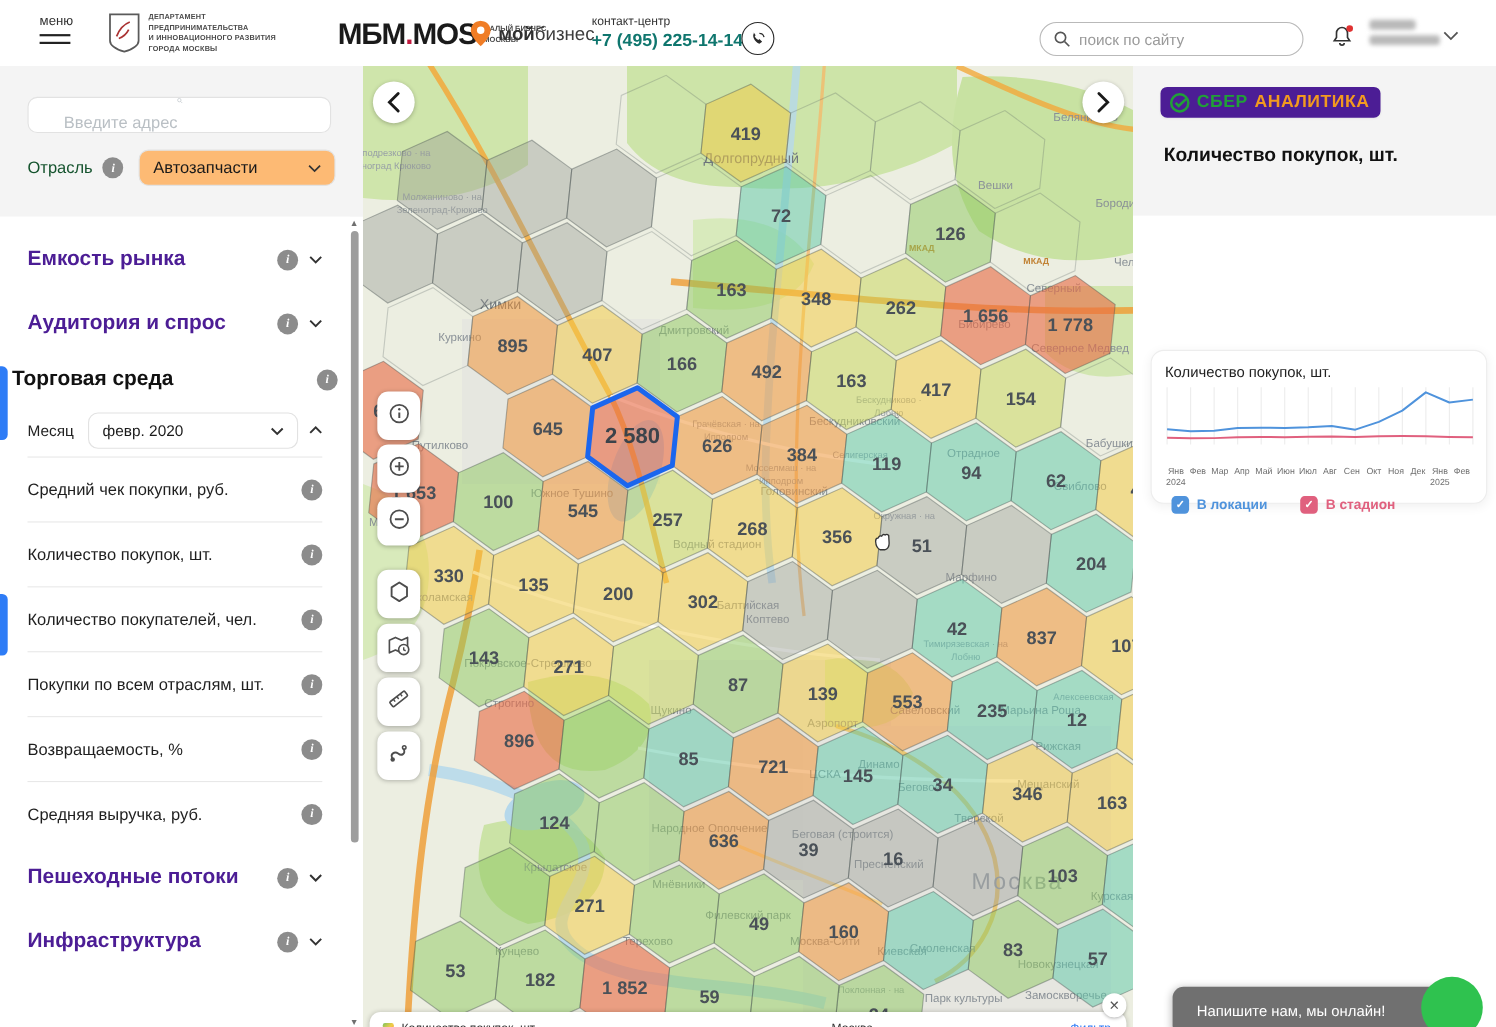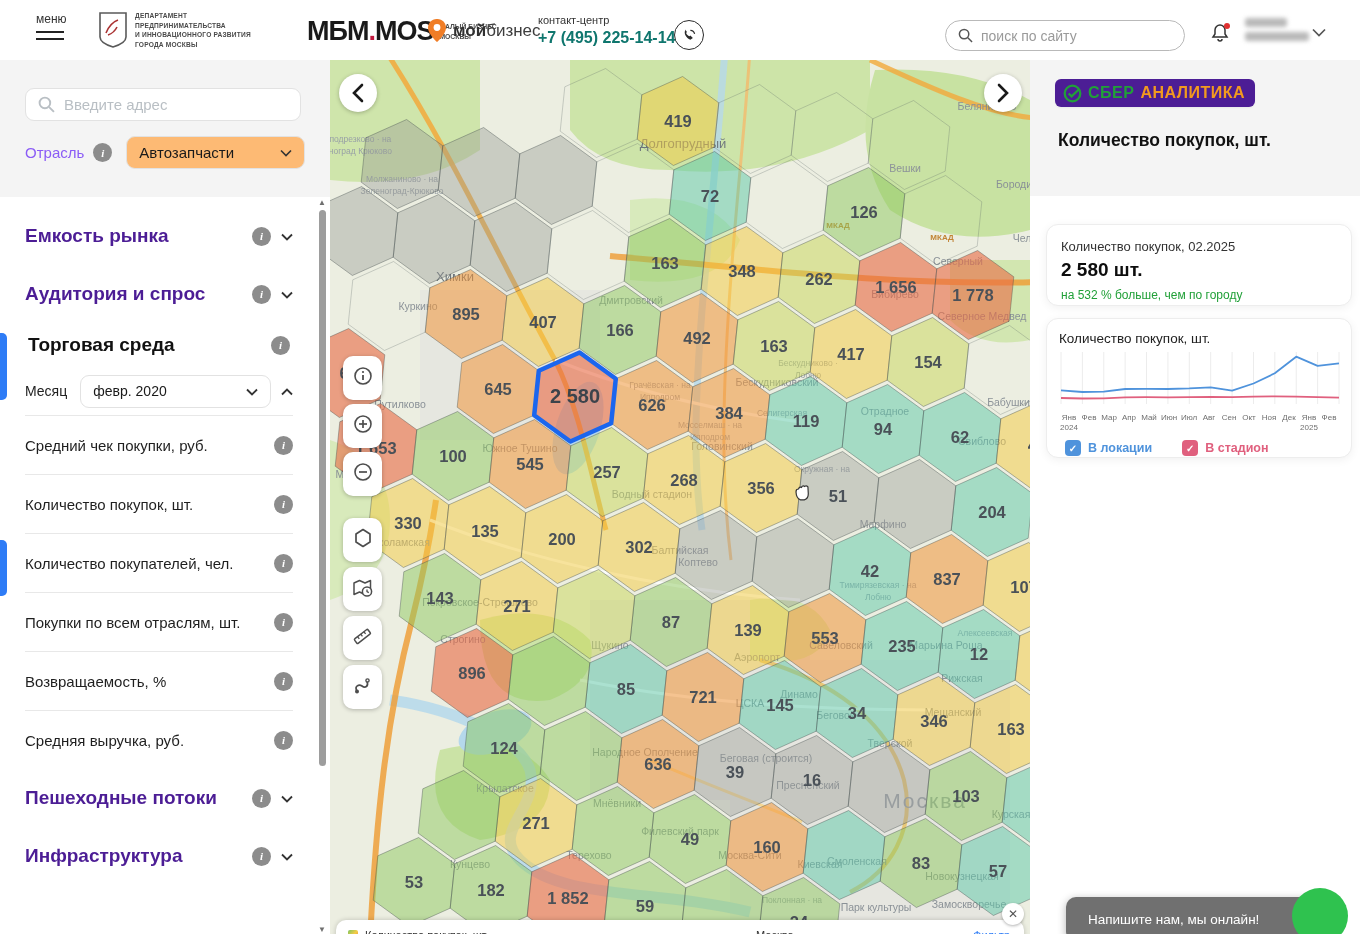--- a/index.html
+++ b/index.html
@@ -26,32 +26,32 @@
   #site-search input { border:none; outline:none; font-size:14px; color:#333; width:170px; background:transparent; }
   #site-search input::placeholder { color:#9a9a9a; }
   #bell { position:absolute; left:1210px; top:23px; width:22px; height:22px; cursor:pointer; }
   #bell .dot { position:absolute; right:2px; top:0; width:6px; height:6px; background:#e03131; border-radius:50%; }
   #user-box { position:absolute; left:1245px; top:18px; width:66px; cursor:pointer; }
   .redact { height:9px; background:#b9b9b9; border-radius:3px; filter:blur(2px); margin-bottom:5px; }
   #user-chevron { position:absolute; left:1312px; top:28px; }
   
   #sidebar { position:absolute; left:0; top:60px; width:330px; height:874px; background:#fff; z-index:20; }
   #sb-top { position:absolute; left:0; top:0; width:330px; height:137px; background:#f4f4f4; }
-  #addr-box { position:absolute; left:25px; top:28px; width:276px; height:33px; background:#fff; border:1px solid #e2e2e2; border-radius:9px; display:flex; align-items:center; padding:0 12px; gap:9px; }
+  #addr-box { position:absolute; left:25px; top:28px; width:276px; height:33px; background:#fff; border:1px solid #e2e2e2; border-radius:9px; display:flex; align-items:center; padding:0 12px; gap:9px;flex-direction:column; }
   #addr-box input { border:none; outline:none; background:transparent; font-size:15px; width:210px; color:#333; }
   #addr-box input::placeholder { color:#b9bfc4; }
   #industry-row { position:absolute; left:25px; top:76px; width:280px; display:flex; align-items:center; }
-  #industry-label { font-size:15px; color:#8b5cf6; }
+  #industry-label { font-size:15px; color:#14532d; }
   .info-ic { width:19px; height:19px; border-radius:50%; background:#8c8c8c; color:#fff; font-size:11px; font-style:italic; font-weight:bold; display:inline-flex; align-items:center; justify-content:center; cursor:pointer; flex:none; font-family:"Liberation Serif",serif; }
   #industry-select { margin-left:14px; width:183px; height:33px; background:#fdba74; border:1px solid #e2e2e2; border-radius:9px; display:flex; align-items:center; justify-content:space-between; padding:0 12px; font-size:15px; color:#1a1a1a; cursor:pointer; }
   #sb-list { position:absolute; left:0; top:137px; width:318px; padding-top:10px; background:#fff; }
   .group { height:58px; display:flex; align-items:center; padding:0 25px; cursor:pointer; }
   .group .gl { font-size:19px; font-weight:bold; color:#4c1d95; flex:1; }
   .group .info-ic { margin-right:10px; }
-  #trade-head { height:44px; display:flex; align-items:center; padding:0 28px; }
+  #trade-head { height:44px; display:flex; align-items:center; padding:0 11px; }
   #trade-head .gl { font-size:19px; font-weight:bold; color:#111; flex:1; }
   #month-row { height:48px; display:flex; align-items:center; padding:0 25px 0 25px; }
   #month-label { font-size:14px; color:#222; width:57px; }
   #month-select { width:196px; height:33px; background:#fff; border:1px solid #e2e2e2; border-radius:9px; display:flex; align-items:center; justify-content:space-between; padding:0 12px; font-size:14px; color:#1a1a1a; cursor:pointer; }
   #trade-collapse { margin-left:10px; }
   .metric { height:58px; display:flex; align-items:center; padding:0 25px; cursor:pointer; position:relative; }
   .metric .ml { font-size:15px; color:#1f1f1f; flex:1; padding-right:8px; }
   .divider { height:1px; background:#e8e8e8; margin:0 25px; }
   .sel-bar { position:absolute; left:0; width:7px; background:#2e7cf6; border-radius:0 5px 5px 0; z-index:5; }
   
@@ -84,21 +84,21 @@
   #brand .b1 { font-size:16px; font-weight:800; color:#21a038; letter-spacing:.5px; }
   #brand .b2 { font-size:16px; font-weight:800; color:#f29a1f; letter-spacing:.5px; }
   #panel-title { position:absolute; left:28px; top:70px; font-size:17.5px; font-weight:bold; color:#111; }
   .card { position:absolute; left:16px; width:306px; background:#fff; border:1px solid #ededed; border-radius:12px; box-shadow:0 2px 10px rgba(0,0,0,.06); padding:14px; }
   #card-summary { top:164px; height:82px; }
   #card-summary .clab { font-size:13px; color:#333; }
   #card-summary .cval { font-size:19px; font-weight:bold; color:#0d0d0d; margin-top:5px; }
   #card-summary .cdelta { font-size:12px; color:#21a038; margin-top:7px; }
   #card-chart { top:258px; height:140px; padding:12px; }
   #card-chart .ct { font-size:13.5px; color:#222; }
-  #xlabels { display:flex; margin-top:1px; }
+  #xlabels { display:flex; margin-top:11px; }
   #xlabels .xl { flex:1; font-size:8px; color:#6f6f6f; text-align:center; line-height:1.25; }
   #chart-legend { display:flex; gap:30px; margin-top:7px; padding-left:6px; }
   .legitem { display:flex; align-items:center; gap:7px; cursor:pointer; }
   .legbox { width:16px; height:16px; border-radius:4px; display:flex; align-items:center; justify-content:center; color:#fff; font-size:10px; font-weight:bold; }
   .legtext { font-size:12.5px; font-weight:bold; }
   
   #chat { position:absolute; left:1066px; top:897px; width:266px; height:45px; background:#707070; border-radius:10px; display:flex; align-items:center; padding-left:22px; z-index:40; cursor:pointer; box-shadow:0 2px 8px rgba(0,0,0,.3); }
   #chat .ctext { color:#fff; font-size:13.5px; }
   #chat-btn { position:absolute; left:1292px; top:888px; width:56px; height:56px; border-radius:50%; background:#2fc24f; z-index:41; cursor:pointer; }
 </style>
@@ -631,25 +631,20 @@
     <div id="brand">
       <svg width="19" height="19" viewBox="0 0 20 20">
         <circle cx="10" cy="10" r="8.2" fill="none" stroke="#21a038" stroke-width="2.4"></circle>
         <polyline points="6,10 9,13 17,5.5" fill="none" stroke="#21a038" stroke-width="2.4"></polyline>
       </svg>
       <span class="b1">СБЕР</span>
       <span class="b2">АНАЛИТИКА</span>
     </div>
     <div id="panel-title">Количество покупок, шт.</div>
   </div>
-  <div class="card" id="card-summary">
-    <div class="clab">Количество покупок, 02.2025</div>
-    <div class="cval">2 580 шт.</div>
-    <div class="cdelta">на 532 % больше, чем по городу</div>
-  </div>
   <div class="card" id="card-chart">
     <div class="ct">Количество покупок, шт.</div>
     <svg id="trend" width="282" height="62" viewBox="0 0 282 62">
         <line x1="2" y1="6" x2="2" y2="58" stroke="#ececec" stroke-width="1"></line>
         <line x1="23.384615384615383" y1="6" x2="23.384615384615383" y2="58" stroke="#ececec" stroke-width="1"></line>
         <line x1="44.76923076923077" y1="6" x2="44.76923076923077" y2="58" stroke="#ececec" stroke-width="1"></line>
         <line x1="66.15384615384616" y1="6" x2="66.15384615384616" y2="58" stroke="#ececec" stroke-width="1"></line>
         <line x1="87.53846153846153" y1="6" x2="87.53846153846153" y2="58" stroke="#ececec" stroke-width="1"></line>
         <line x1="108.92307692307692" y1="6" x2="108.92307692307692" y2="58" stroke="#ececec" stroke-width="1"></line>
         <line x1="130.30769230769232" y1="6" x2="130.30769230769232" y2="58" stroke="#ececec" stroke-width="1"></line>

